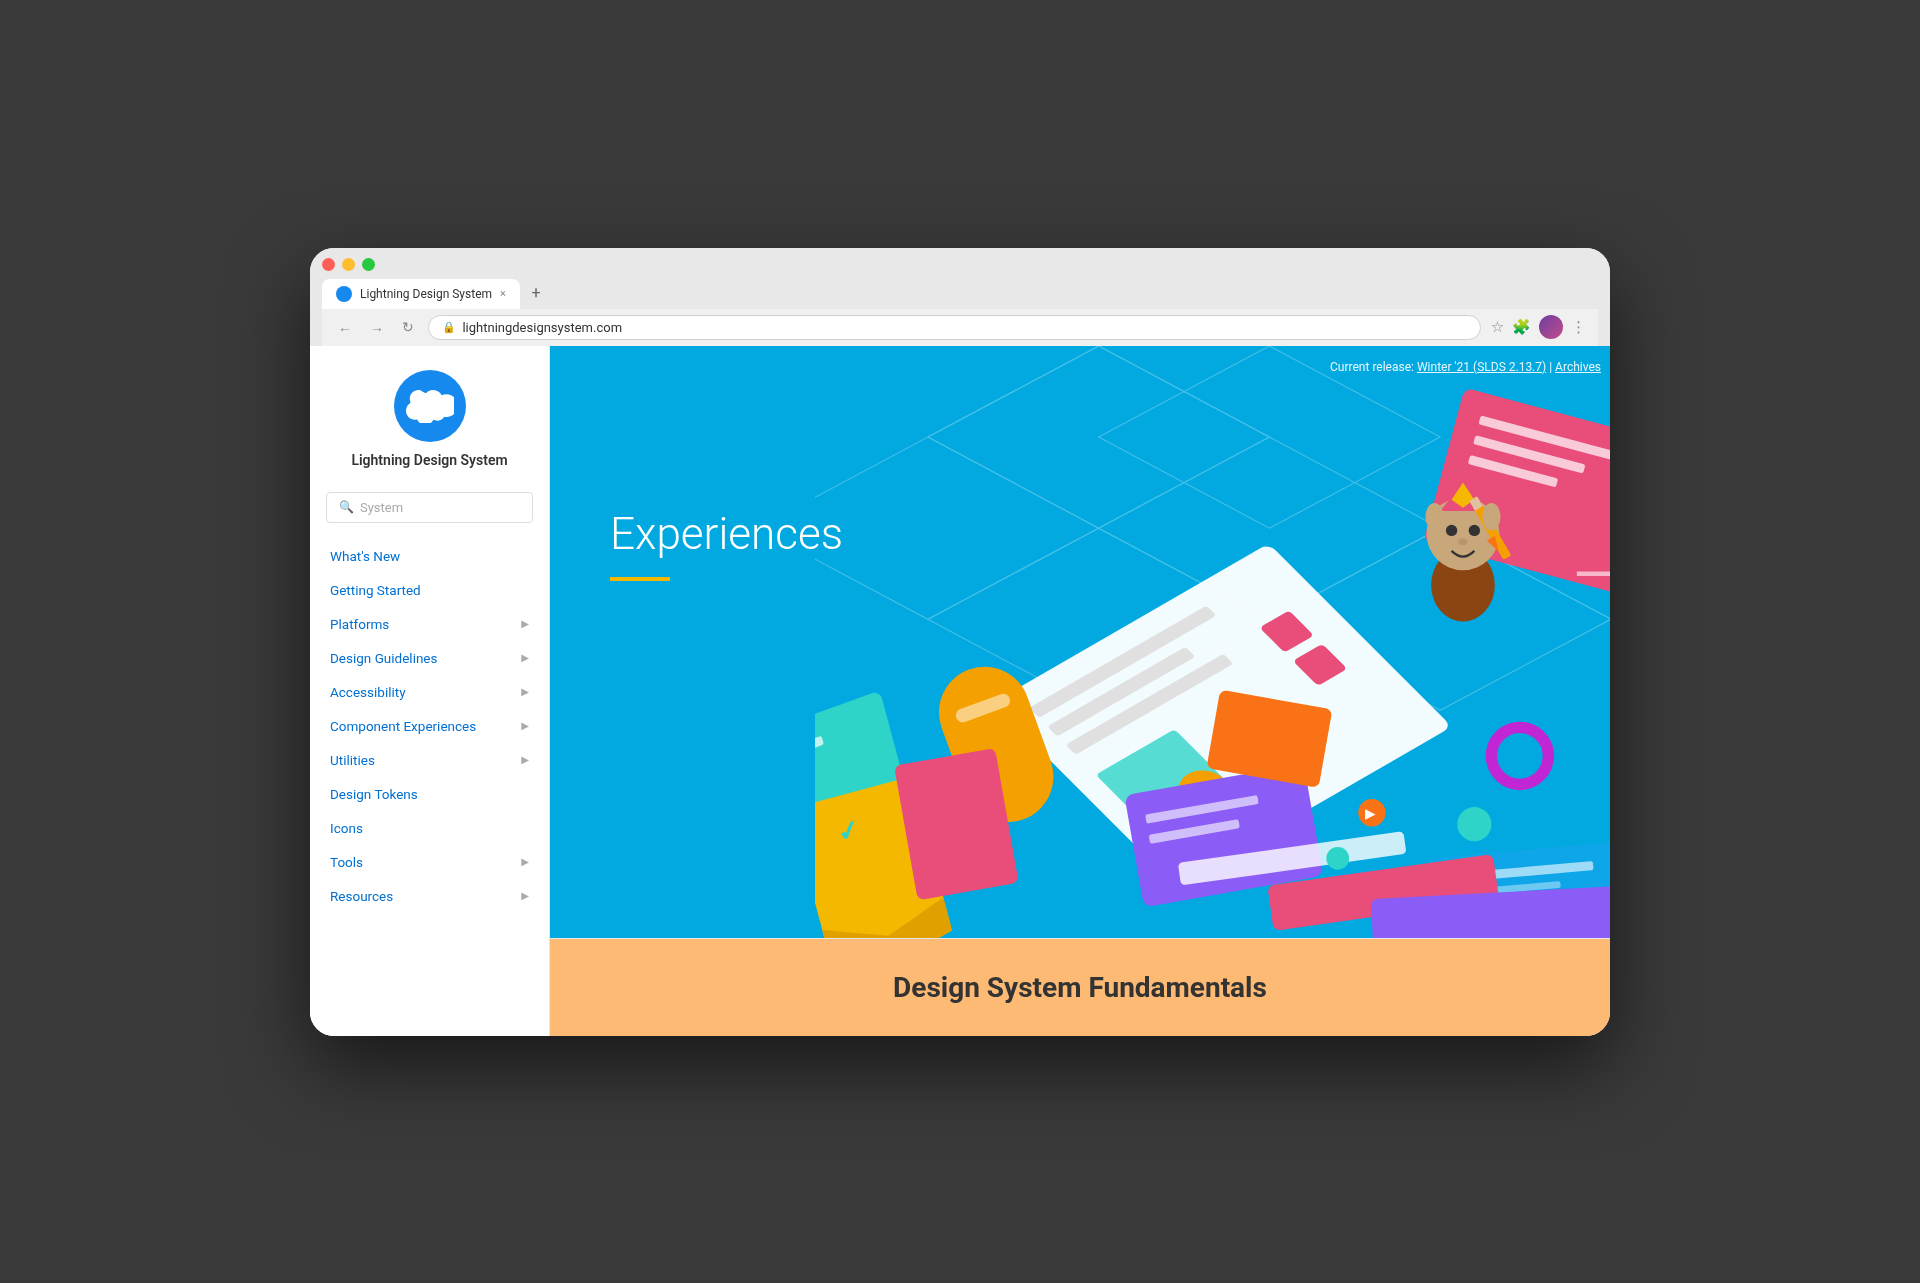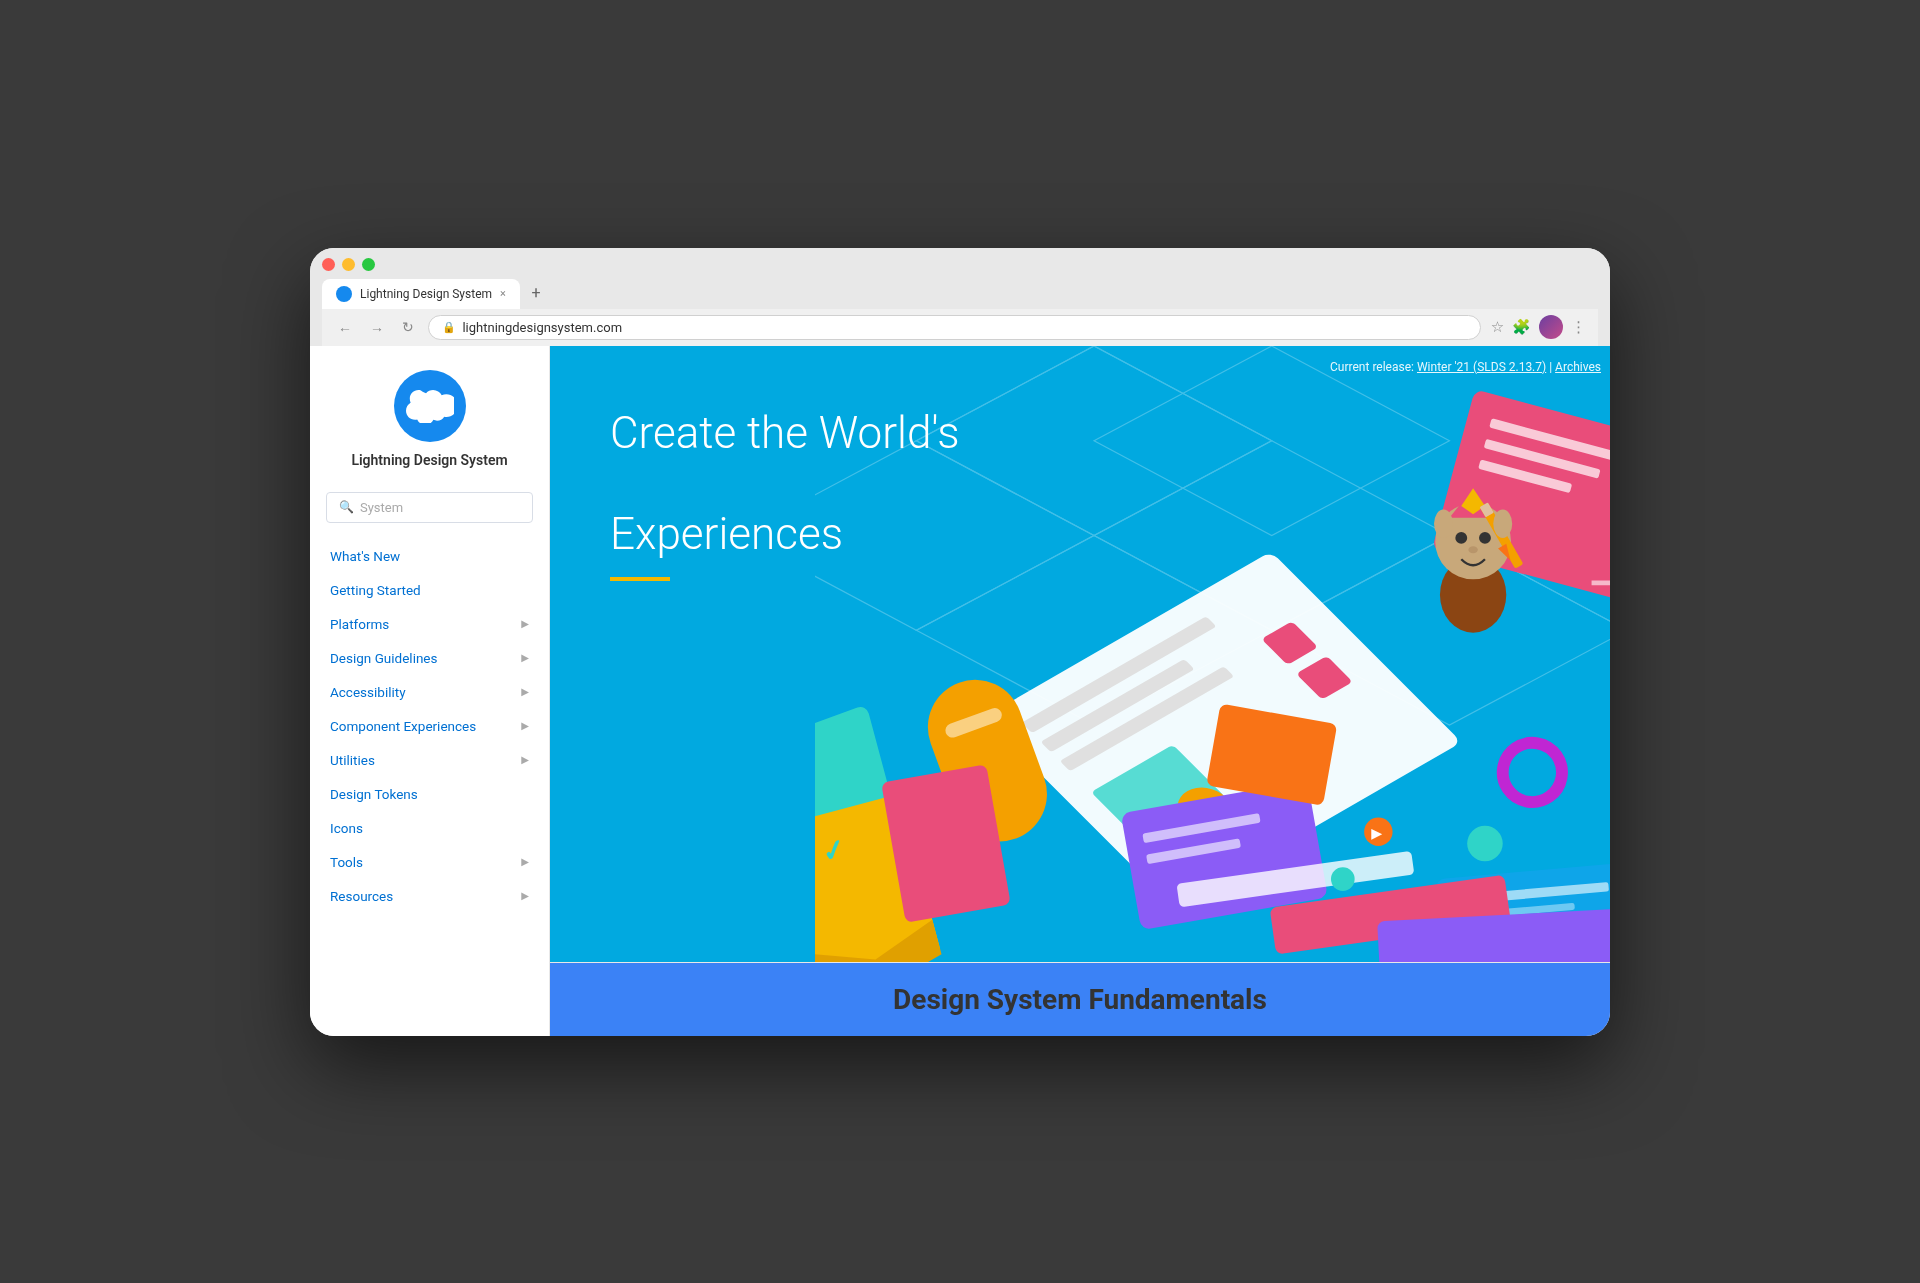--- a/index.html
+++ b/index.html
@@ -289,22 +289,22 @@
 
     .hero-divider {
       width: 60px;
       height: 4px;
       background: #f4b800;
       margin-top: 8px;
     }
 
     
     .bottom-section {
-      background: #3b82f6;
-      padding: 20px 60px;
+      background: #fdba74;
+      padding: 32px 60px;
       border-top: 1px solid #e8e8e8;
       flex-shrink: 0;
     }
 
     .bottom-title {
       font-size: 28px;
       font-weight: 700;
       color: #333;
       text-align: center;
     }
@@ -423,21 +423,21 @@
           <span>
             <span>Current release:</span>
             <a href="#"> Winter '21 (SLDS 2.13.7)</a>
             <span> | </span>
             <a href="#">Archives</a>
           </span>
         </div>
 
         <div class="hero-content">
           <h1 class="hero-headline">
-            <span>Create the World's</span><br>
+            <br>
             <br>
             <span>Experiences</span>
           </h1>
           <div class="hero-divider"></div>
         </div>
 
         <div class="hero-svg-area">
           <svg width="100%" height="100%" viewBox="0 0 900 520" xmlns="http://www.w3.org/2000/svg" preserveAspectRatio="xMidYMid slice">
 
             <g opacity="0.25" stroke="white" stroke-width="1" fill="none">

